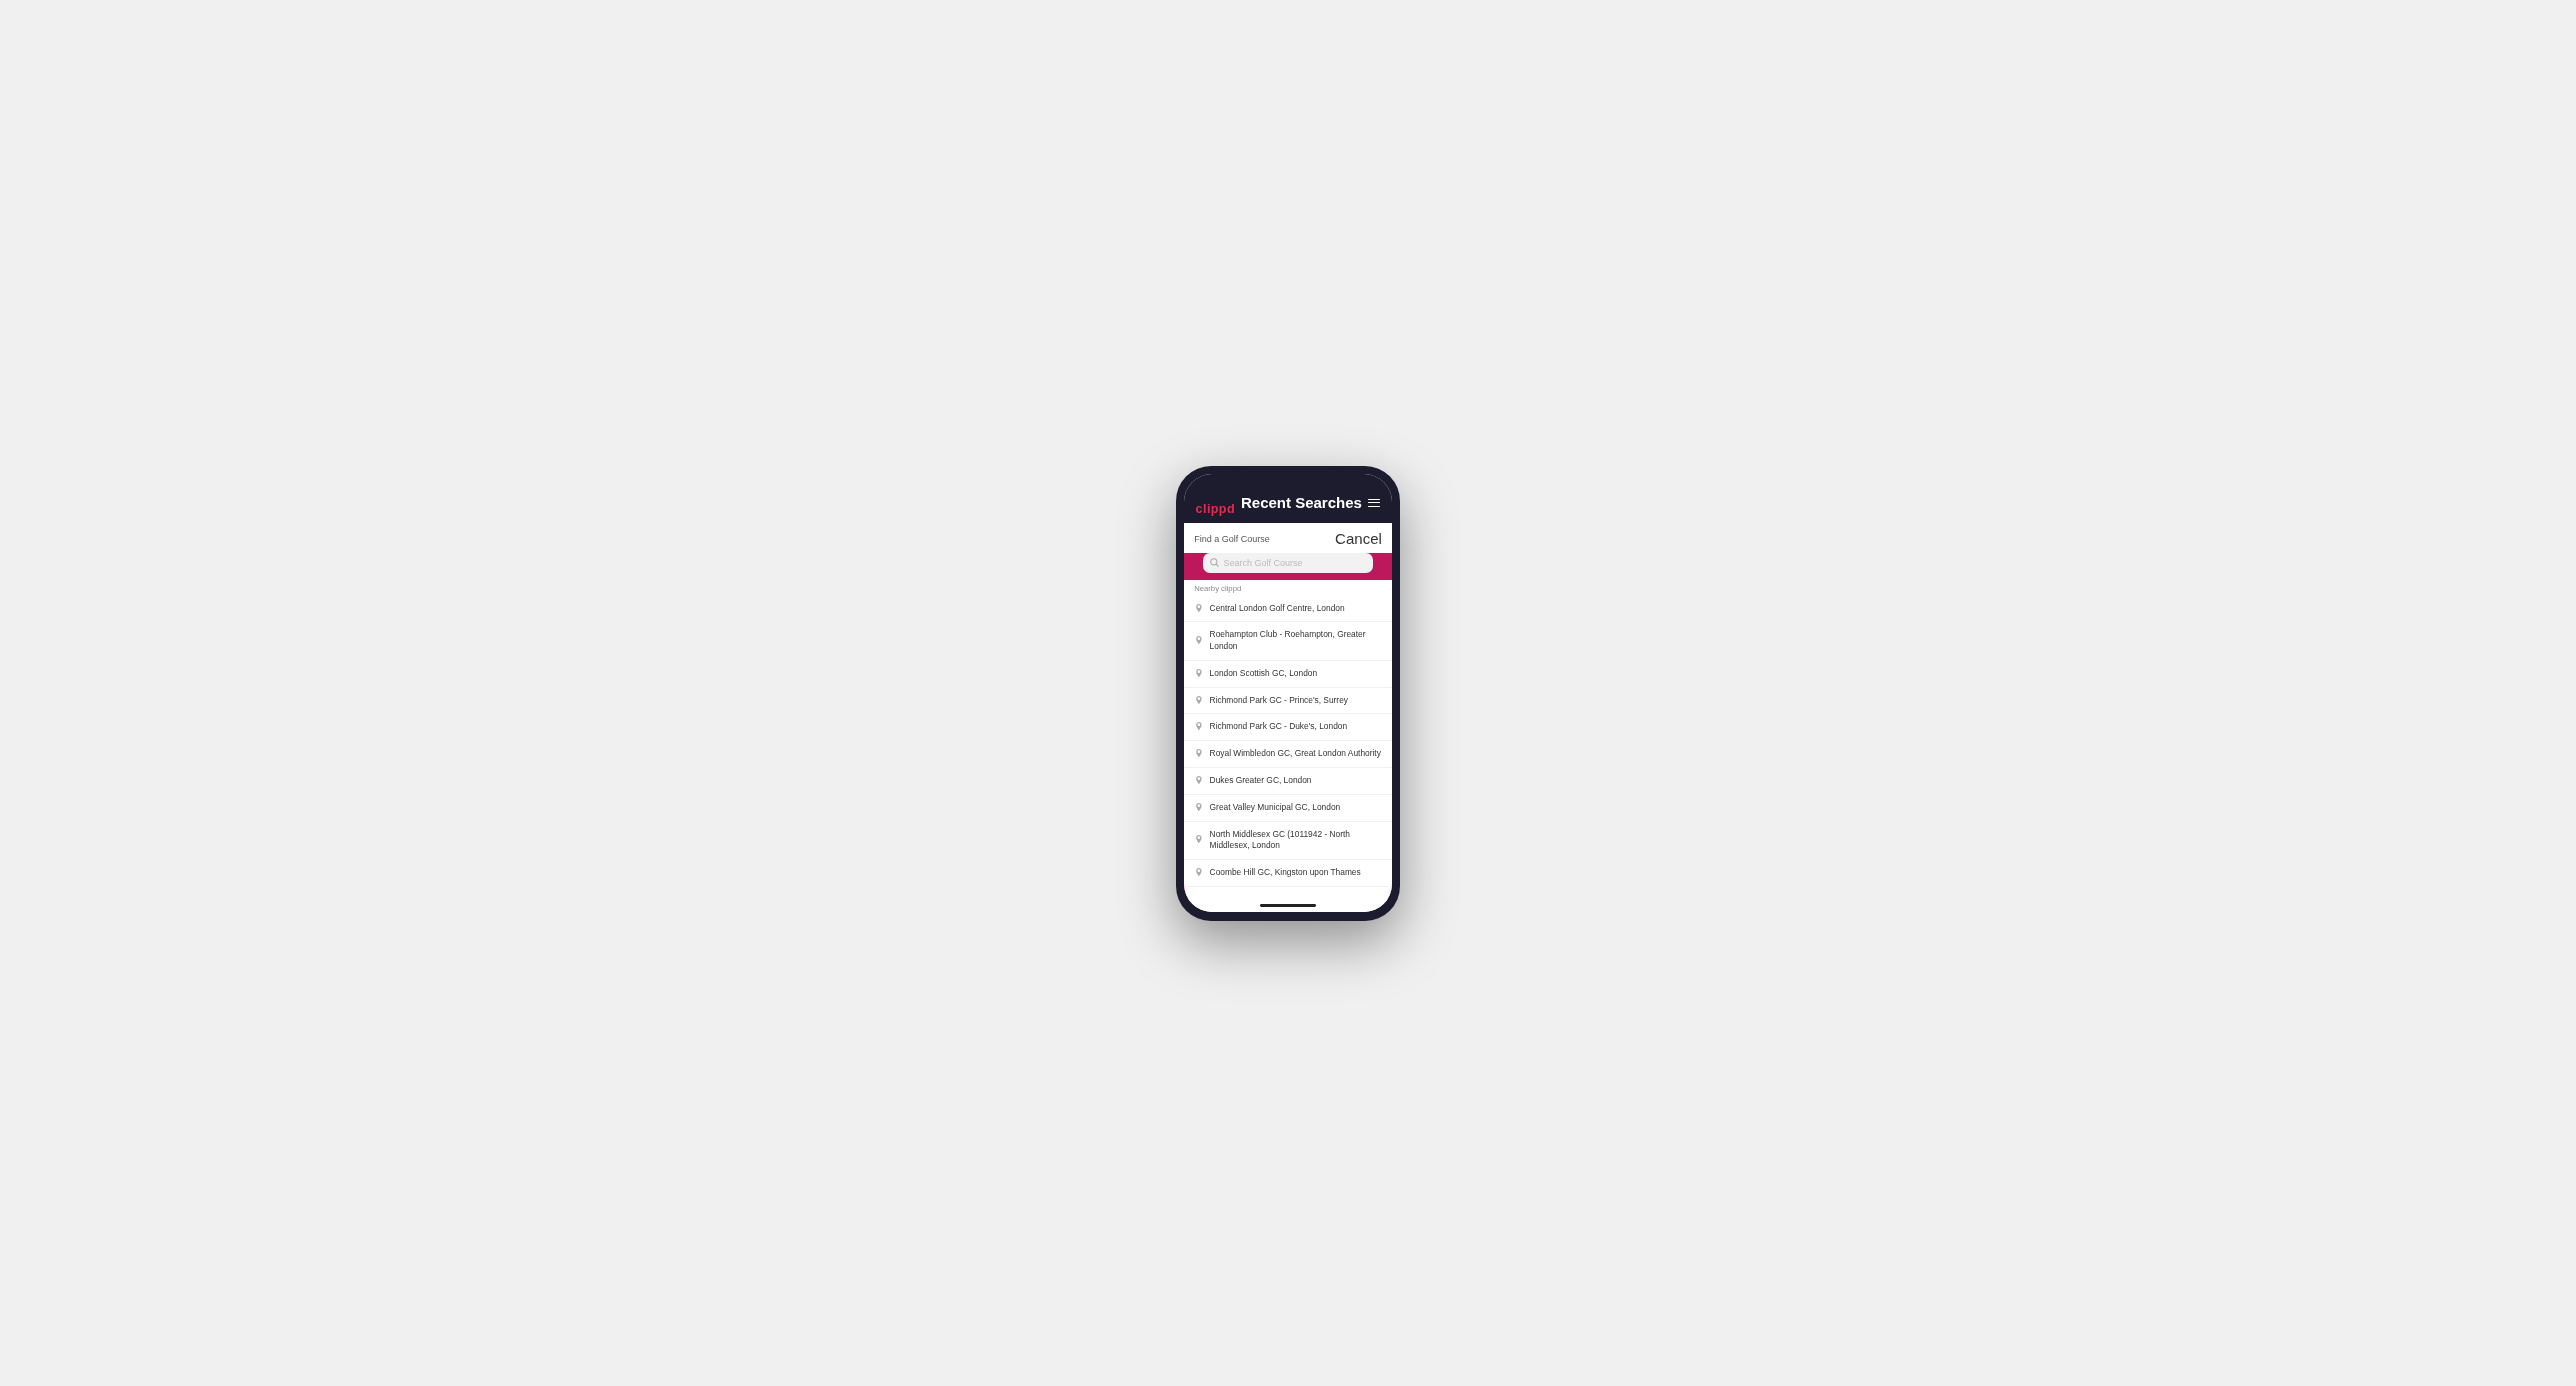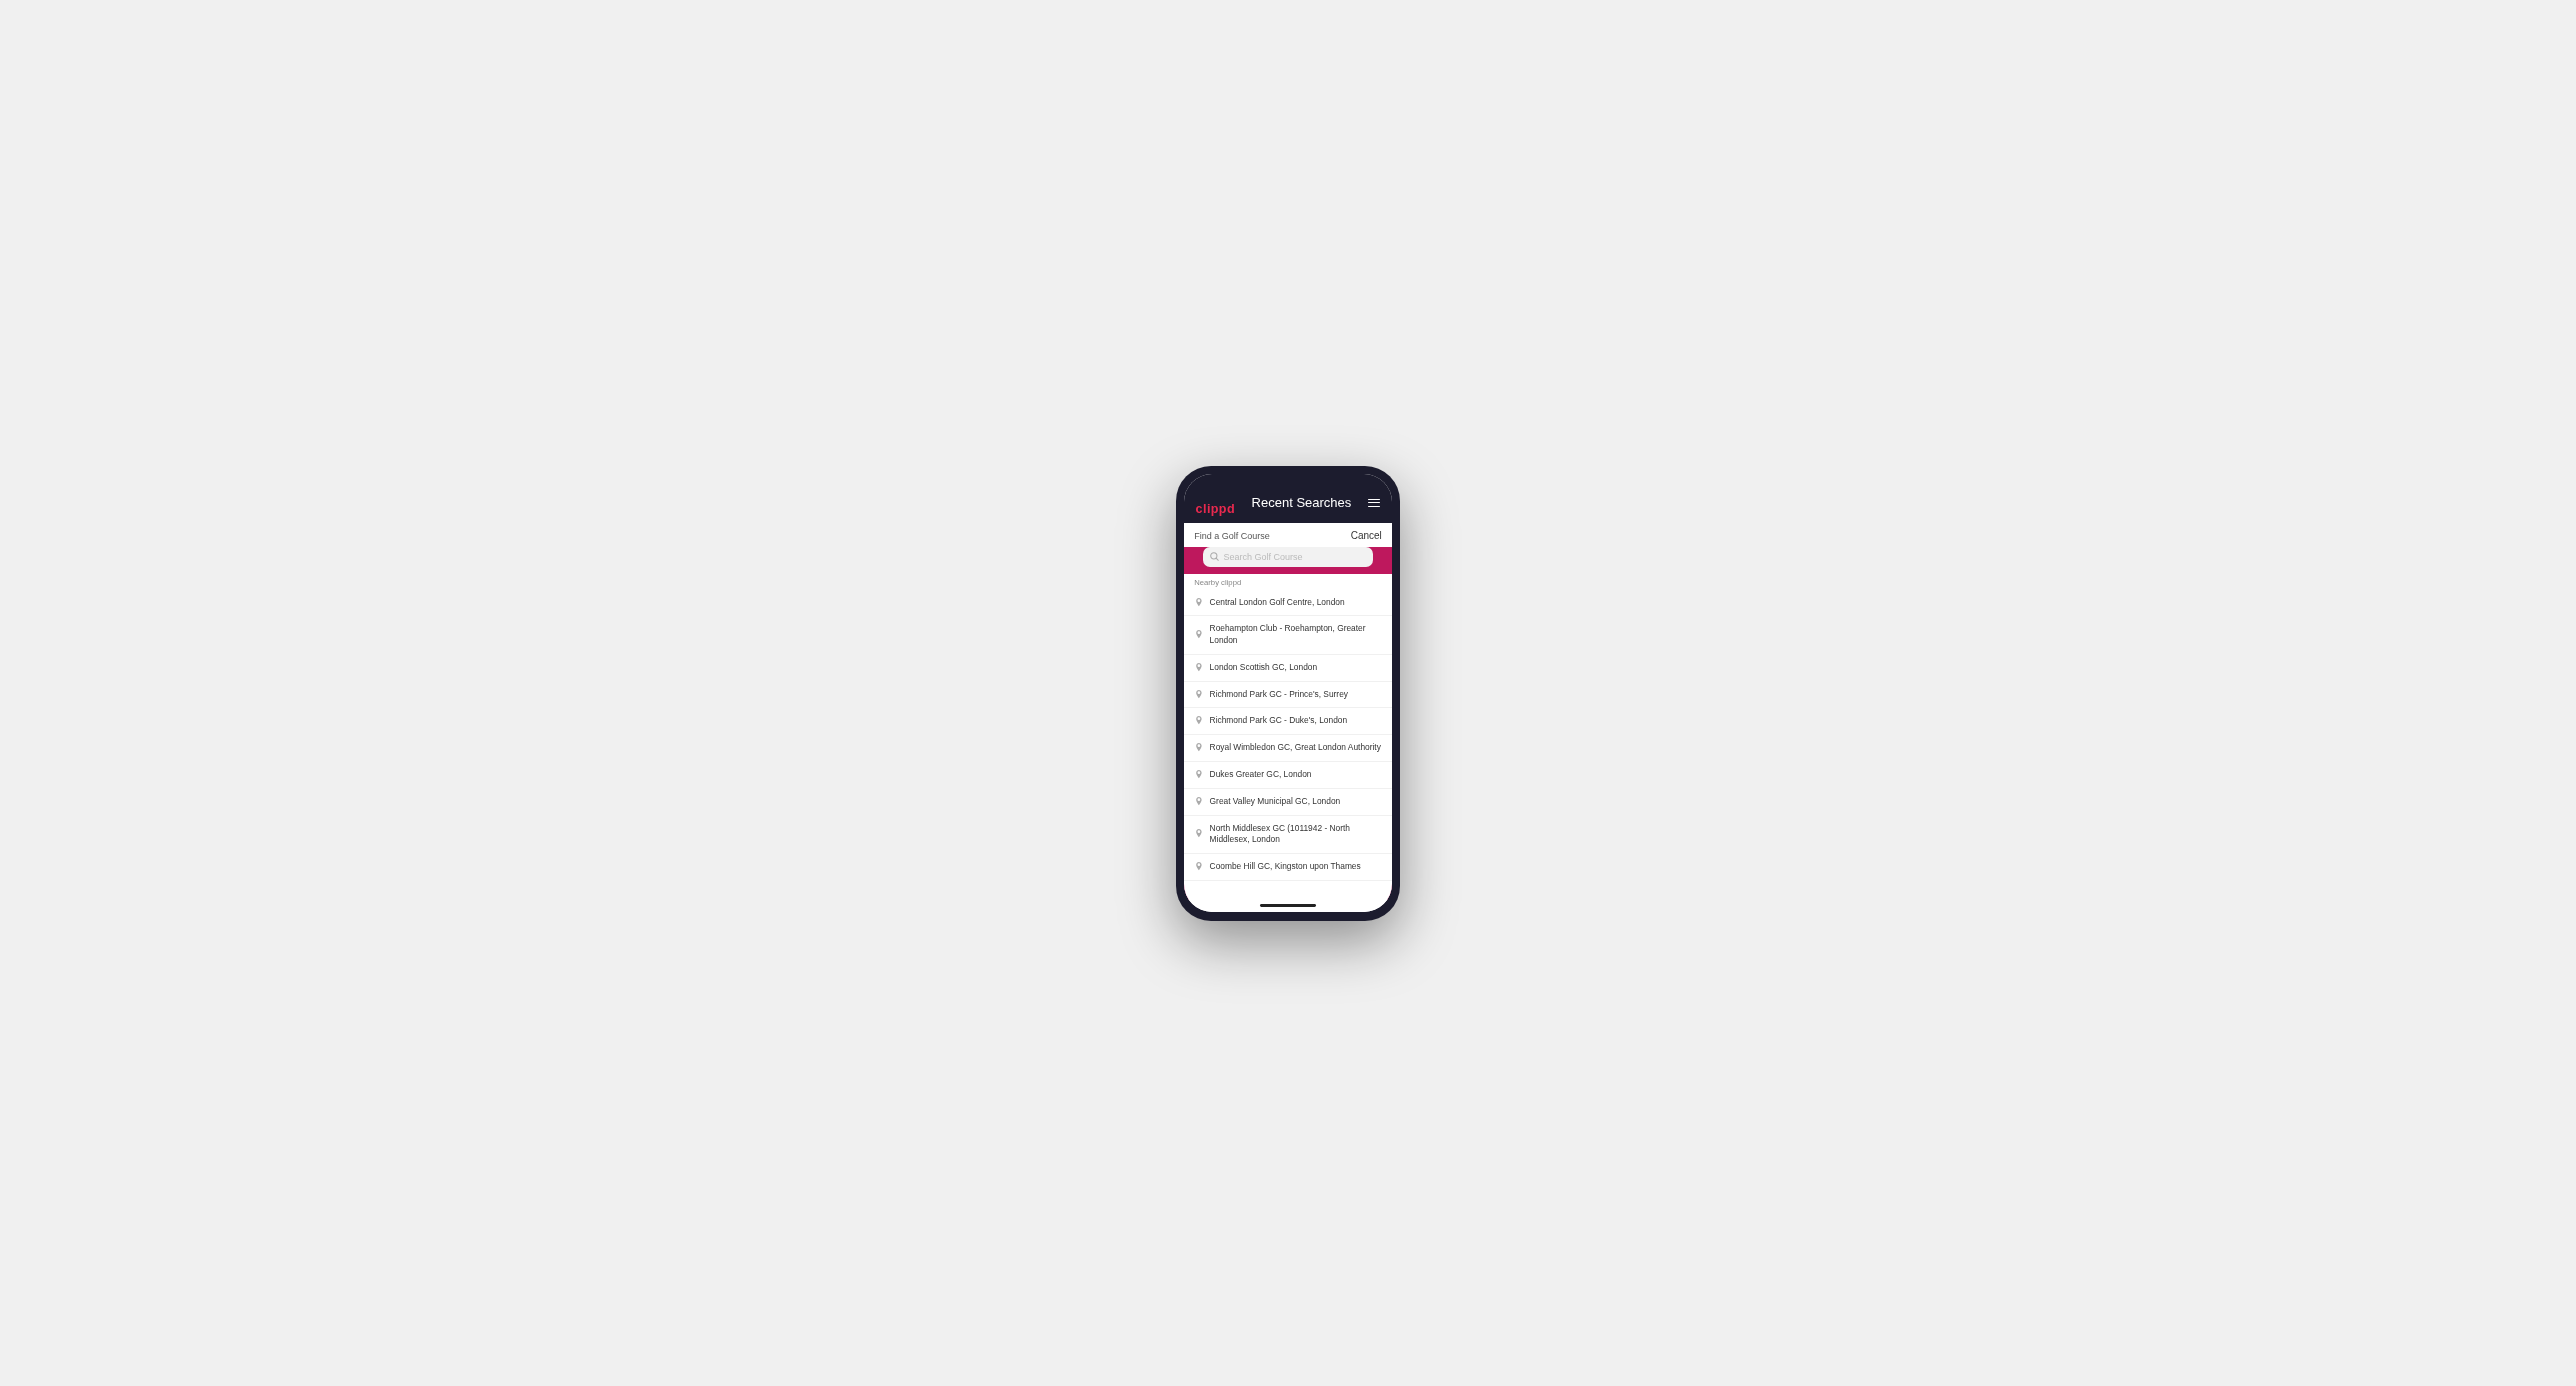--- a/index.html
+++ b/index.html
@@ -44,22 +44,22 @@
     }
     .logo {
       color: #e8294e;
       font-size: 12.6px;
       font-weight: 700;
       letter-spacing: 0.4px;
       margin-top: 13px;
     }
     .top-bar-title {
       color: #fff;
-      font-size: 13px;
-      font-weight: 400;
+      font-size: 15px;
+      font-weight: 700;
     }
     .hamburger-icon {
       display: flex;
       flex-direction: column;
       gap: 2.1px;
       cursor: pointer;
     }
     .hamburger-icon span {
       display: block;
       width: 12.6px;
@@ -80,21 +80,21 @@
       justify-content: space-between;
       padding: 7px 9.8px 5.6px;
       background: #fff;
       flex-shrink: 0;
     }
     .find-label {
       font-size: 9px;
       color: #555;
     }
     .cancel-btn {
-      font-size: 10px;
+      font-size: 15px;
       color: #333;
       font-weight: 500;
       cursor: pointer;
       background: none;
       border: none;
     }
     .search-bar {
       padding: 0 19px 7px;
       flex-shrink: 0;
     }

